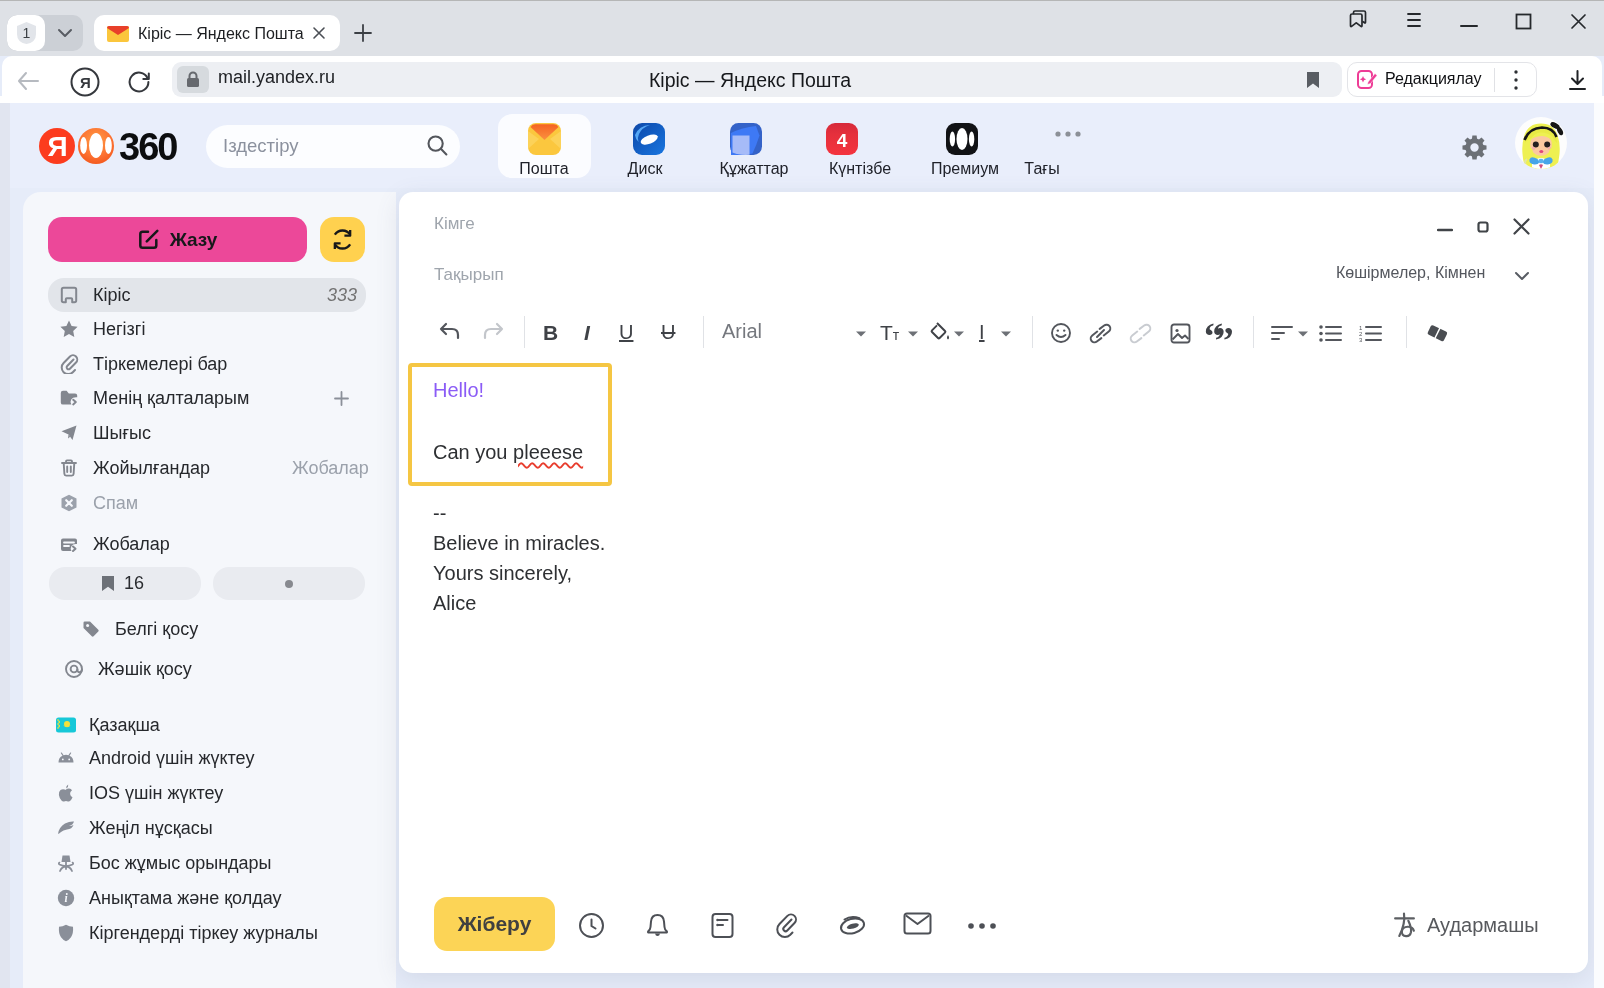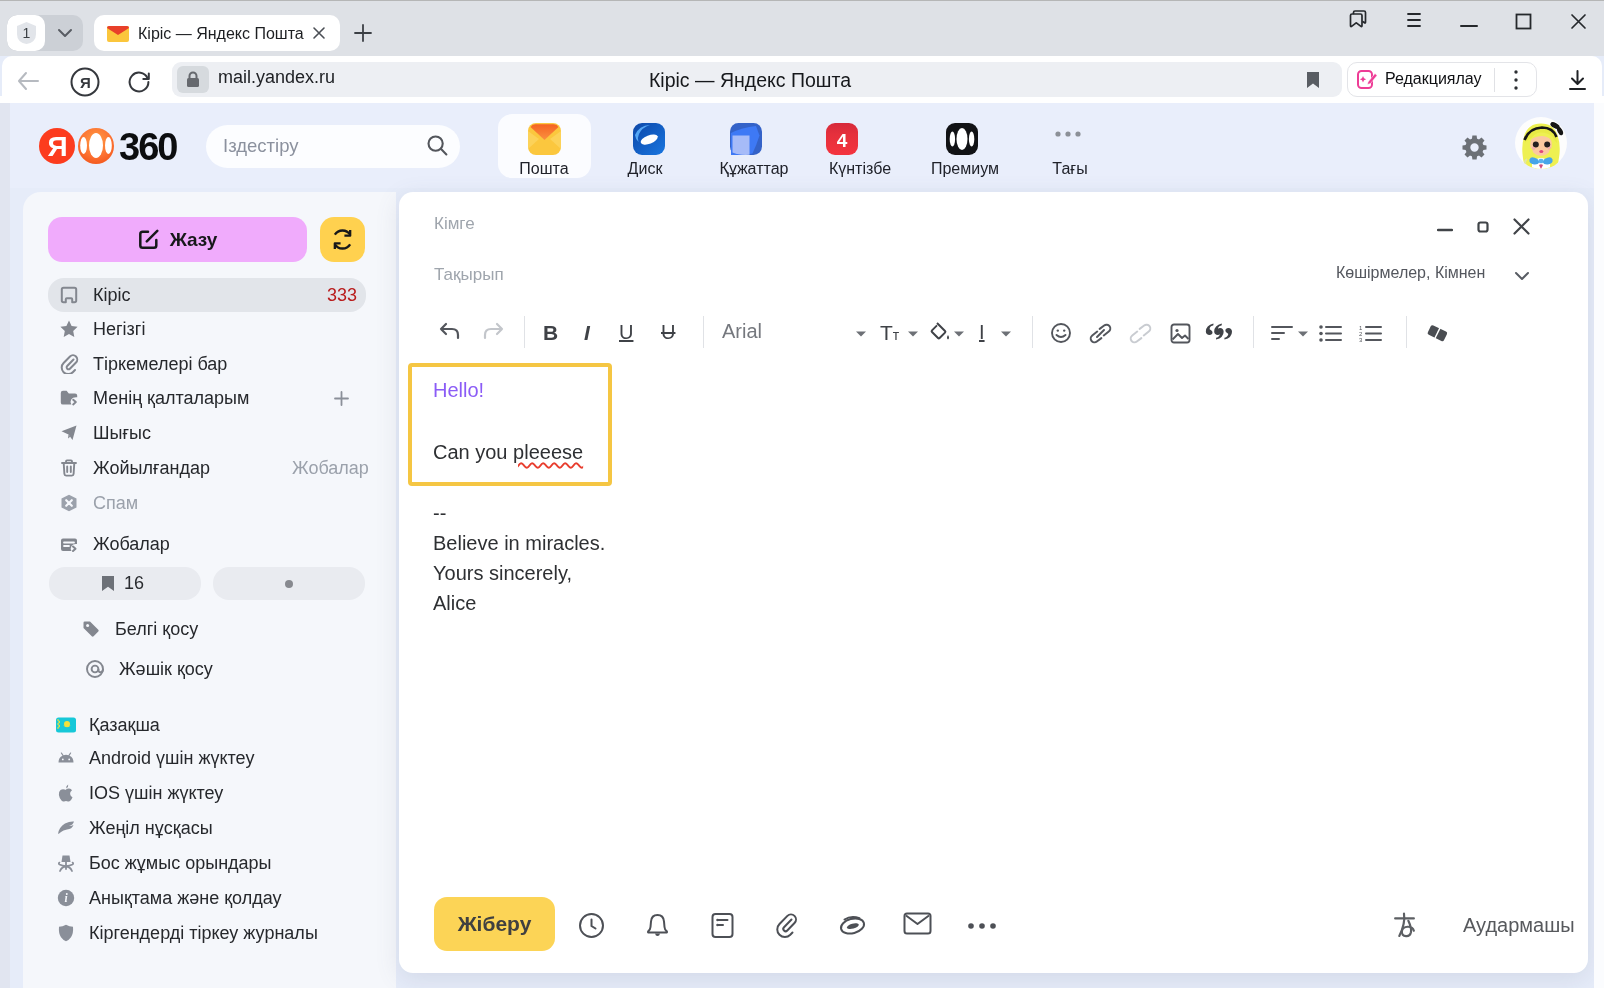--- a/index.html
+++ b/index.html
@@ -192,21 +192,21 @@
       <ellipse cx="6.4" cy="16" rx="2.7" ry="7.5" fill="#fff"></ellipse>
       <ellipse cx="25.6" cy="16" rx="2.7" ry="7.5" fill="#fff"></ellipse>
     </svg>
   <div class="applabel" style="left:910px;">Премиум</div>
 
   <svg class="abs" style="left:1054px;top:130px;" width="28" height="8" viewBox="0 0 28 8">
       <circle cx="4" cy="4" r="2.6" fill="#8c9097"></circle>
       <circle cx="14" cy="4" r="2.6" fill="#8c9097"></circle>
       <circle cx="24" cy="4" r="2.6" fill="#8c9097"></circle>
     </svg>
-  <div class="applabel" style="left:1015px;">Тағы</div>
+  <div class="applabel" style="left:987px;">Тағы</div>
 
   <svg class="abs" style="left:1462px;top:135px;" width="25" height="25" viewBox="0 0 25 25">
       <path fill-rule="evenodd" d="M9.96 3.66 L10.38 0.49 L14.62 0.49 L15.04 3.66 A9.20 9.20 0 0 1 16.96 4.45 L16.96 4.45 L19.50 2.51 L22.49 5.50 L20.55 8.04 A9.20 9.20 0 0 1 21.34 9.96 L21.34 9.96 L24.51 10.38 L24.51 14.62 L21.34 15.04 A9.20 9.20 0 0 1 20.55 16.96 L20.55 16.96 L22.49 19.50 L19.50 22.49 L16.96 20.55 A9.20 9.20 0 0 1 15.04 21.34 L15.04 21.34 L14.62 24.51 L10.38 24.51 L9.96 21.34 A9.20 9.20 0 0 1 8.04 20.55 L8.04 20.55 L5.50 22.49 L2.51 19.50 L4.45 16.96 A9.20 9.20 0 0 1 3.66 15.04 L3.66 15.04 L0.49 14.62 L0.49 10.38 L3.66 9.96 A9.20 9.20 0 0 1 4.45 8.04 L4.45 8.04 L2.51 5.50 L5.50 2.51 L8.04 4.45 A9.20 9.20 0 0 1 9.96 3.66 Z M12.5 16.7 A4.2 4.2 0 1 0 12.5 8.3 A4.2 4.2 0 1 0 12.5 16.7 Z" fill="#6c7076"></path>
     </svg>
   <svg class="abs" style="left:1515px;top:117px;" width="52" height="52" viewBox="0 0 52 52">
     <defs>
         <clipPath id="av">
           <circle cx="26" cy="26" r="26"></circle>
         </clipPath>
       </defs>
@@ -229,21 +229,21 @@
       <path d="M17 44 Q26 38.5 35 44 L35 52 H17 Z" fill="#fff"></path>
       <path d="M21 42.5 L26 50 L31 42.5 Q26 39.5 21 42.5Z" fill="#f4f7fa"></path>
       <path d="M22.5 42 Q16 38.5 14.5 42.5 Q13.5 46.5 19 47.5 Q23 48 24.5 45Z" fill="#47a5e8"></path>
       <path d="M29.5 42 Q36 38.5 37.5 42.5 Q38.5 46.5 33 47.5 Q29 48 27.5 45Z" fill="#47a5e8"></path>
       <ellipse cx="26" cy="44" rx="2.6" ry="2.2" fill="#58b1ee"></ellipse>
       <path d="M24 48 L26 52 L28 48 Q26 46.5 24 48Z" fill="#d04f7e"></path>
       <path d="M12 42 Q9 44 10.5 47.5" fill="none" stroke="#e4e69f" stroke-width="2"></path>
     </g>
   </svg>
 
-  <div class="abs" style="left:48px;top:217px;width:259px;height:45px;background:#f0abfc;border-radius:14px;display:flex;align-items:center;justify-content:center;">
+  <div class="abs" style="left:48px;top:217px;width:259px;height:45px;background:#ec4899;border-radius:14px;display:flex;align-items:center;justify-content:center;">
     <svg width="21" height="21" viewBox="0 0 21 21" style="margin-right:11px;">
         <path d="M18.3 11 V16.5 Q18.3 18.8 16 18.8 H4.6 Q2.3 18.8 2.3 16.5 V5.1 Q2.3 2.8 4.6 2.8 H10" fill="none" stroke="#17181a" stroke-width="2.5" stroke-linecap="round"></path>
         <path d="M8.8 12.3 L19.3 1.8" stroke="#17181a" stroke-width="2.5" stroke-linecap="round"></path>
       </svg>
     <span style="font-size:19px;font-weight:bold;color:#17181a;">Жазу</span>
   </div>
   <div class="abs" style="left:320px;top:217px;width:45px;height:45px;background:#ffd14f;border-radius:14px;display:flex;align-items:center;justify-content:center;">
     <svg width="23" height="23" viewBox="0 0 24 24">
         <path d="M20 7 A9.5 9.5 0 0 0 4 7" fill="none" stroke="#17181a" stroke-width="2.4"></path>
         <path d="M4 17 A9.5 9.5 0 0 0 20 17" fill="none" stroke="#17181a" stroke-width="2.4"></path>
@@ -253,21 +253,21 @@
   </div>
 
   <div class="abs" style="left:48px;top:278px;width:318px;height:34px;background:#e2e5ea;border-radius:16px;"></div>
 
   <div class="sitem" style="left:59px;top:278px;">
     <svg class="ic" viewBox="0 0 20 20">
         <path d="M6.8 17.2 H4.5 Q2.8 17.2 2.8 15.5 V4.5 Q2.8 2.8 4.5 2.8 H15.5 Q17.2 2.8 17.2 4.5 V15.5 Q17.2 17.2 15.5 17.2 H13.2 V14.2 Q13.2 13.2 12.2 13.2 H7.8 Q6.8 13.2 6.8 14.2 Z" fill="none" stroke="#83878f" stroke-width="2" stroke-linejoin="round"></path>
       </svg>
     <span class="tx">Кіріс</span>
   </div>
-  <div class="abs" style="left:327px;top:285px;font-size:18px;color:#b91c1c;">333</div>
+  <div class="abs" style="left:327px;top:285px;font-size:18px;color:#737373;font-style:italic;">333</div>
 
   <div class="sitem" style="left:59px;top:312px;">
     <svg class="ic" viewBox="0 0 20 20">
         <path d="M10 1.5 L12.6 7 L18.6 7.8 L14.2 12 L15.3 18 L10 15.1 L4.7 18 L5.8 12 L1.4 7.8 L7.4 7 Z" fill="#83878f"></path>
       </svg>
     <span class="tx">Негізгі</span>
   </div>
 
   <div class="sitem" style="left:59px;top:347px;">
     <svg class="ic" viewBox="0 0 20 20">
@@ -330,21 +330,21 @@
   <div class="abs" style="left:285px;top:580px;width:8px;height:8px;background:#87898f;border-radius:50%;"></div>
 
   <div class="sitem" style="left:81px;top:612px;">
     <svg class="ic" viewBox="0 0 20 20">
         <path d="M2.5 3.8 Q2.5 2.5 3.8 2.5 H9 L17.3 10.8 Q18.2 11.7 17.3 12.6 L12.6 17.3 Q11.7 18.2 10.8 17.3 L2.5 9 Z" fill="#83878f"></path>
         <circle cx="6.6" cy="6.6" r="1.5" fill="#f5f7fb"></circle>
       </svg>
     <span class="tx">Белгі қосу</span>
   </div>
 
-  <div class="sitem" style="left:85px;top:652px;">
+  <div class="sitem" style="left:64px;top:652px;">
     <svg class="ic" viewBox="0 0 20 20">
         <circle cx="10" cy="10" r="8" fill="none" stroke="#83878f" stroke-width="1.9"></circle>
         <circle cx="10" cy="10" r="3.4" fill="none" stroke="#83878f" stroke-width="1.9"></circle>
         <path d="M13.4 10 q0 3.4 2 3.3 q2.6-0.2 2.6-3.3" fill="none" stroke="#83878f" stroke-width="1.9"></path>
       </svg>
     <span class="tx">Жәшік қосу</span>
   </div>
 
   <div class="sitem" style="left:56px;top:708px;">
     <svg class="ic" viewBox="0 0 20 20" style="margin-right:13px;">
@@ -532,14 +532,14 @@
       <circle cx="15" cy="4" r="2.8" fill="#4d5056"></circle>
       <circle cx="26" cy="4" r="2.8" fill="#4d5056"></circle>
     </svg>
   <svg class="abs" style="left:1391px;top:912px;" width="27" height="26" viewBox="0 0 25 25">
       <g fill="none" stroke="#5c5f63" stroke-width="2.1" stroke-linecap="round">
         <path d="M3.5 6.2 H21.5"></path>
         <path d="M12 1.5 Q13.5 11 7.5 23"></path>
         <path d="M16.2 8.5 Q19.5 15.5 18.7 19.5 Q17.8 23.5 14 23.2 Q9.5 22.8 10 18.5 Q10.5 14.5 15.5 14.2 Q20.5 14 21.5 18"></path>
       </g>
     </svg>
-  <div class="abs" style="left:1427px;top:914px;font-size:20px;color:#57595d;margin-left:36px;">Аудармашы</div>
+  <div class="abs" style="left:1427px;top:914px;font-size:20px;color:#57595d;">Аудармашы</div>
 </div>
 
 </body></html>

